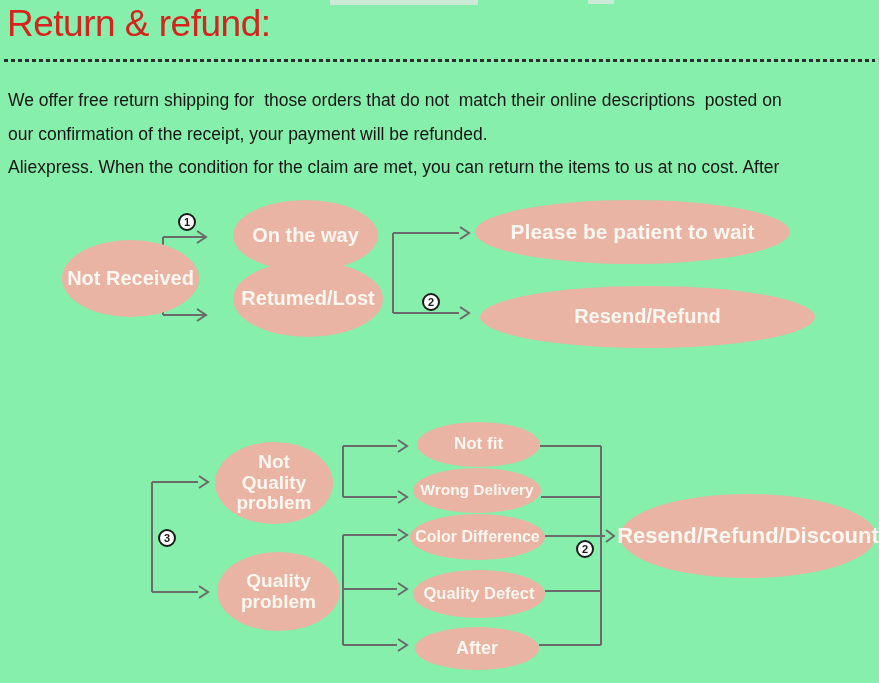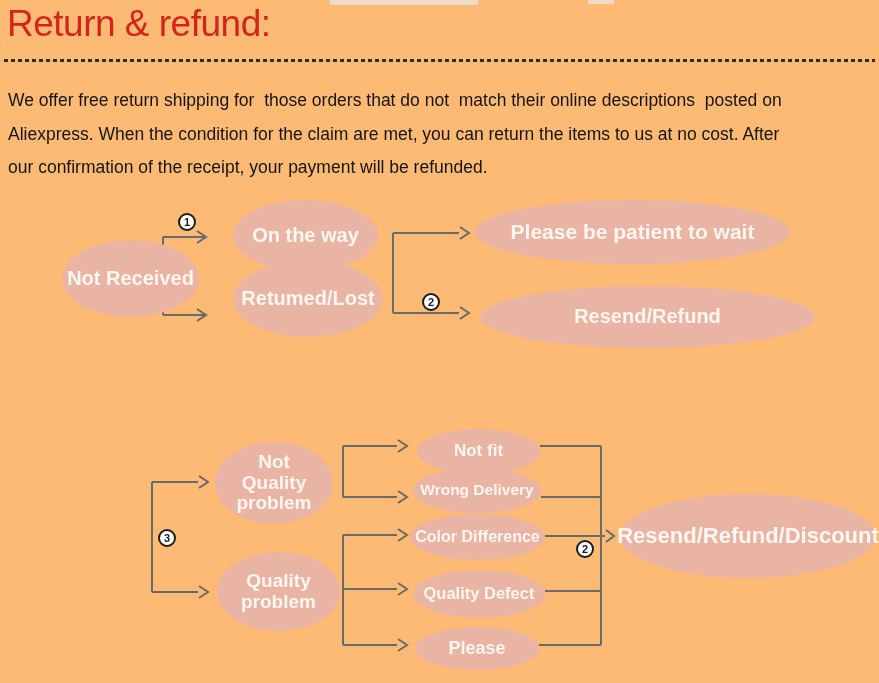--- a/index.html
+++ b/index.html
@@ -4,21 +4,21 @@
 <style>
   html,body{margin:0;padding:0;background:#ffffff;}
   :root{
     --red:#d4241d;
     --pink:#e9b4a3;
     --etext:#fdf6f1;
     --line:#6a6a6a;
     --ink:#151515;
   }
   .page{
-    position:relative;width:879px;height:683px;background:#fdba74;overflow:hidden;
+    position:relative;width:879px;height:683px;background:#86efac;overflow:hidden;
     font-family:"Liberation Sans","DejaVu Sans",sans-serif;
   }
   .artifact{position:absolute;background:#e9e9e9;opacity:.7;}
   .title{
     position:absolute;left:7px;top:3px;margin:0;
     font-size:37px;font-weight:400;letter-spacing:-.5px;color:var(--red);
     white-space:pre;
   }
   .divider{
     position:absolute;left:4px;top:59px;width:871px;height:3px;
@@ -50,22 +50,22 @@
 <div class="page">
 
   <div class="artifact" style="left:330px;top:0;width:148px;height:5px;"></div>
   <div class="artifact" style="left:588px;top:0;width:26px;height:4px;"></div>
 
   <h1 class="title">Return &amp; refund:</h1>
   <div class="divider"></div>
 
   <div class="intro">
     <div class="intro-line">We offer free return shipping for  those orders that do not  match their online descriptions  posted on</div>
+    <div class="intro-line">our confirmation of the receipt, your payment will be refunded.</div>
     <div class="intro-line">Aliexpress. When the condition for the claim are met, you can return the items to us at no cost. After</div>
-    <div class="intro-line">our confirmation of the receipt, your payment will be refunded.</div>
   </div>
 
   <div class="flow flow1">
     <svg class="connectors" width="879" height="180" viewBox="0 0 879 180">
       <g>
         <path d="M163,47 H205 M163,47 V125 M163,125 H205"></path>
         <path d="M197,41 L206,47 L197,53 M197,119 L206,125 L197,131"></path>
       </g>
       <g>
         <path d="M393,43 H459 M393,43 V123 M393,123 H459"></path>
@@ -118,34 +118,34 @@
       <div>Not</div>
       <div>Quality</div>
       <div>problem</div>
     </div>
 
     <div class="node" style="left:217px;top:147px;width:123px;height:79px;font-size:19px;">
       <div>Quality</div>
       <div>problem</div>
     </div>
 
-    <div class="node" style="left:417px;top:24px;width:123px;height:45px;font-size:17px;">
+    <div class="node" style="left:417px;top:17px;width:123px;height:45px;font-size:17px;">
       <span>Not fit</span>
     </div>
     <div class="node" style="left:413px;top:63px;width:128px;height:45px;font-size:15.5px;">
       <span>Wrong Delivery</span>
     </div>
     <div class="node" style="left:410px;top:109px;width:135px;height:46px;font-size:16px;">
       <span>Color Difference</span>
     </div>
     <div class="node" style="left:413px;top:165px;width:132px;height:48px;font-size:16.5px;">
       <span>Quality Defect</span>
     </div>
     <div class="node" style="left:415px;top:222px;width:124px;height:43px;font-size:18px;">
-      <span>Please</span>
+      <span>After</span>
     </div>
 
     <div class="node" style="left:620px;top:89px;width:256px;height:84px;font-size:22px;">
       <span>Resend/Refund/Discount</span>
     </div>
 
     <div class="badge" style="left:158px;top:124px;">3</div>
     <div class="badge" style="left:576px;top:135px;">2</div>
   </div>
 

